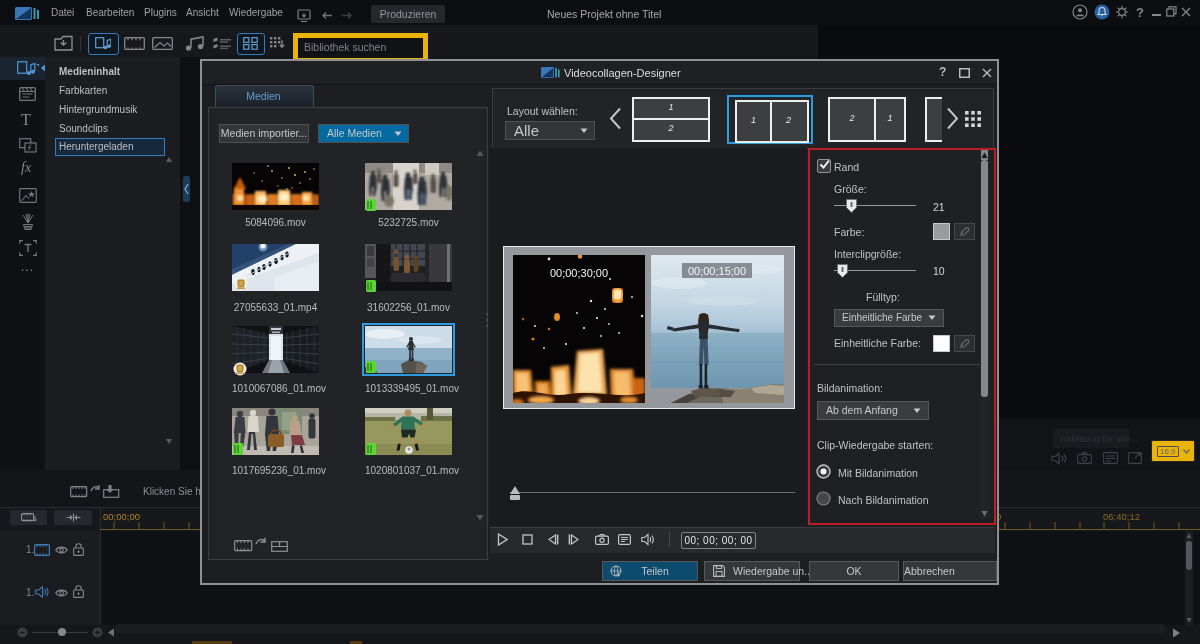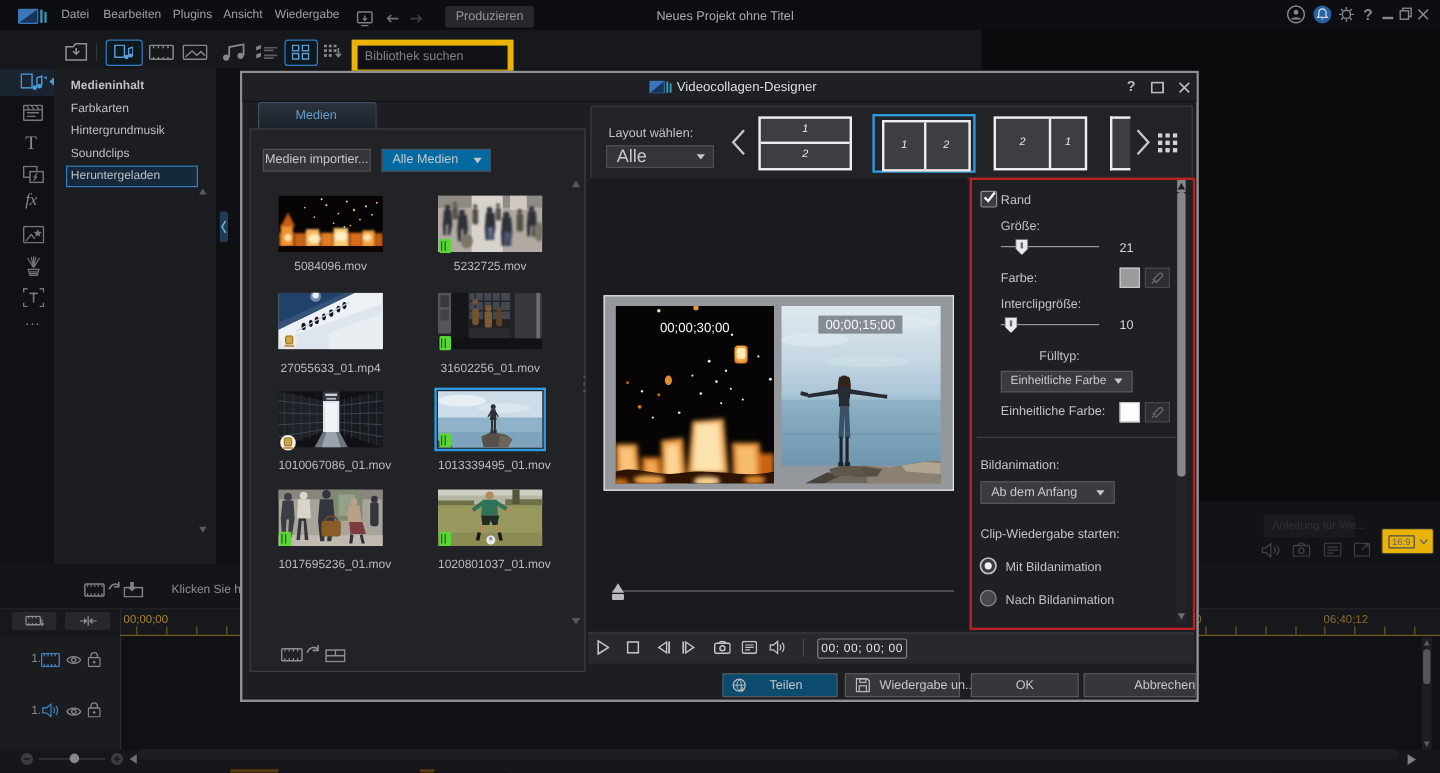--- a/index.html
+++ b/index.html
@@ -937,16 +937,16 @@
         <path d="M0.6 0.6 h9 l1.8 1.8 v9 h-10.8 Z" fill="none" stroke="#babcbf" stroke-width="1.1"></path>
         <rect x="3" y="6.5" width="6" height="4.9" fill="none" stroke="#babcbf" stroke-width="1"></rect>
         <rect x="3.5" y="0.6" width="5" height="3" fill="none" stroke="#babcbf" stroke-width="1"></rect>
       </svg>
       <div class="txt" style="margin-left:28px;line-height:18px;font-size:10.5px;color:#c6c8cb;">Wiedergabe un...</div>
     </div>
     <div class="abs" style="left:607px;top:500px;width:88px;height:18px;background:#35373b;border:1px solid #56585c;">
       <div class="txt" style="text-align:center;line-height:18px;font-size:10.5px;color:#c6c8cb;">OK</div>
     </div>
     <div class="abs" style="left:701px;top:500px;width:92px;height:18px;background:#35373b;border:1px solid #56585c;">
-      <div class="txt" style="text-align:right;line-height:18px;font-size:10.5px;color:#c6c8cb;">Abbrechen</div>
+      <div class="txt" style="text-align:left;line-height:18px;font-size:10.5px;color:#c6c8cb;">Abbrechen</div>
     </div>
   </div>
 </div>
 
 </body></html>

